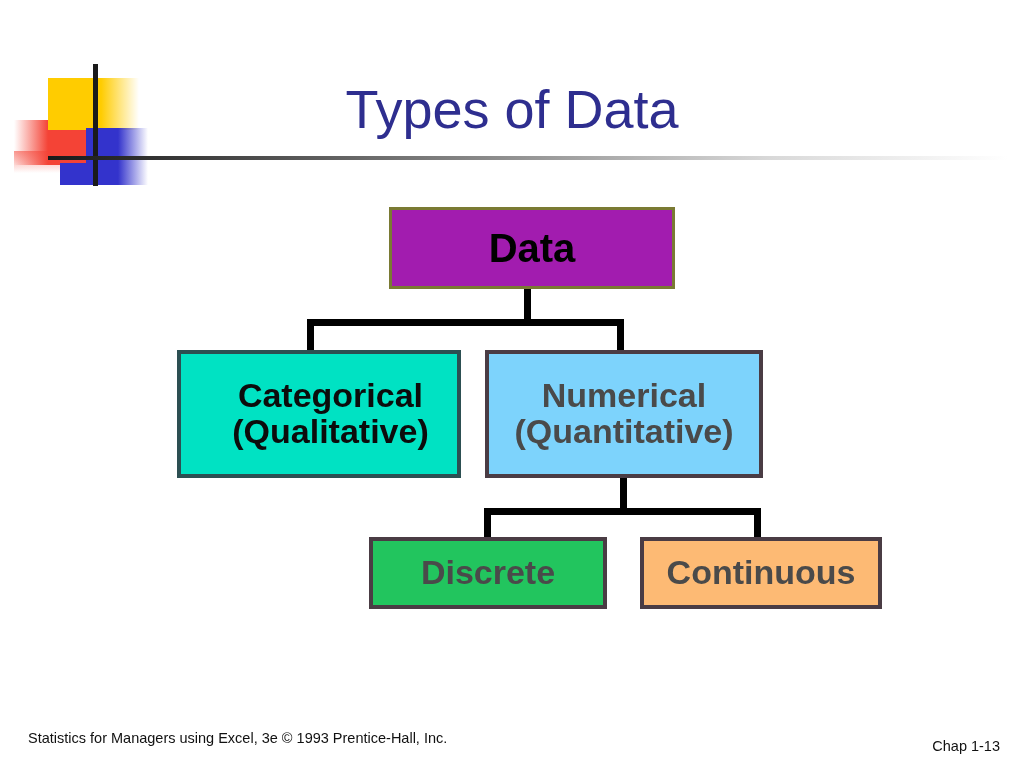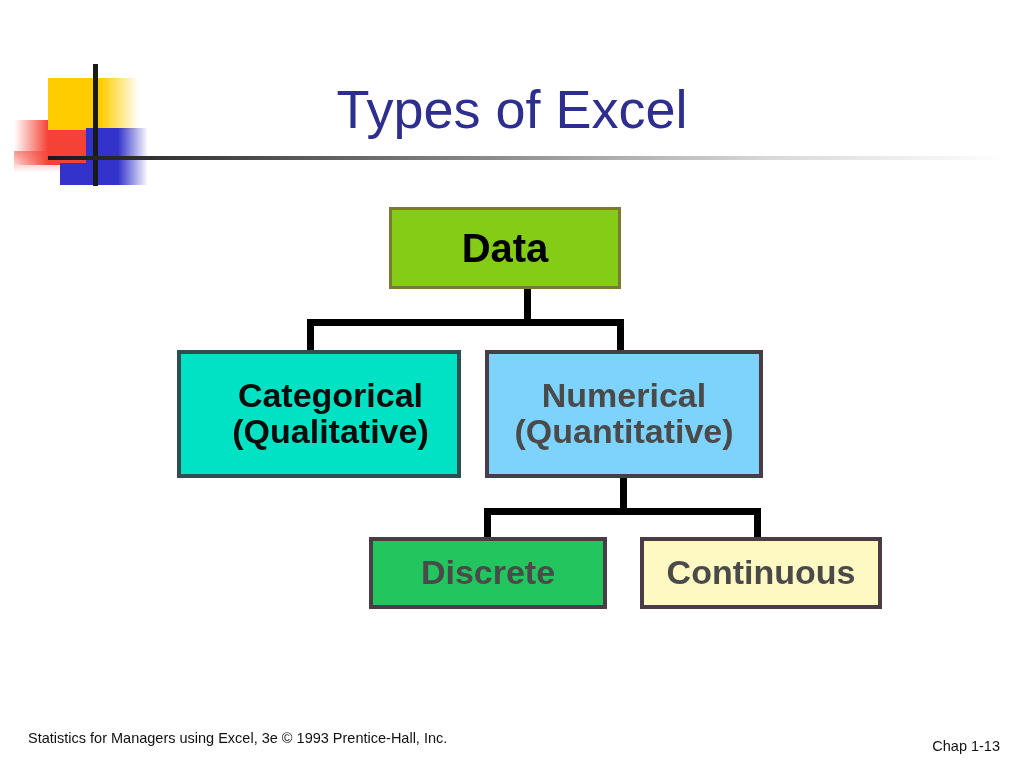--- a/index.html
+++ b/index.html
@@ -80,22 +80,22 @@
     position: absolute;
     box-sizing: border-box;
     display: flex;
     align-items: center;
     justify-content: center;
     text-align: center;
     font-weight: bold;
     line-height: 1.05;
   }
   .node-data {
-    left: 389px; top: 207px; width: 232px; height: 82px;
-    background: #84cc16;
+    left: 389px; top: 207px; width: 286px; height: 82px;
+    background: #a21caf;
     border: 3px solid #7a7a33;
     color: #000000;
     font-size: 40px;
   }
   .node-categorical {
     left: 177px; top: 350px; width: 284px; height: 128px;
     background: #00e2c3;
     border: 4px solid #2c4f52;
     color: #0c0c0c;
     font-size: 34px;
@@ -110,21 +110,21 @@
   }
   .node-discrete {
     left: 369px; top: 537px; width: 238px; height: 72px;
     background: #22c55e;
     border: 4px solid #4a3c44;
     color: #4a4a4a;
     font-size: 34px;
   }
   .node-continuous {
     left: 640px; top: 537px; width: 242px; height: 72px;
-    background: #fef9c3;
+    background: #fdba74;
     border: 4px solid #4a3c44;
     color: #4a4a4a;
     font-size: 34px;
   }
 
   
   .conn { position: absolute; background: #000000; }
   
   .conn-data-down  { left: 524px; top: 289px; width: 7px;  height: 36px; }
   .conn-top-bar    { left: 307px; top: 319px; width: 317px; height: 7px; }
@@ -163,21 +163,21 @@
     <div class="logo-red"></div>
     <div class="logo-yellow-fade"></div>
     <div class="logo-yellow"></div>
     <div class="logo-blue-fade"></div>
     <div class="logo-blue"></div>
     <div class="logo-blue-low"></div>
     <div class="logo-vline"></div>
   </div>
   <div class="logo-hline"></div>
 
-  <div id="page-title">Types of Excel</div>
+  <div id="page-title">Types of Data</div>
 
   <div class="conn conn-data-down"></div>
   <div class="conn conn-top-bar"></div>
   <div class="conn conn-left-down"></div>
   <div class="conn conn-right-down"></div>
   <div class="conn conn-num-down"></div>
   <div class="conn conn-bot-bar"></div>
   <div class="conn conn-bl-down"></div>
   <div class="conn conn-br-down"></div>
 

